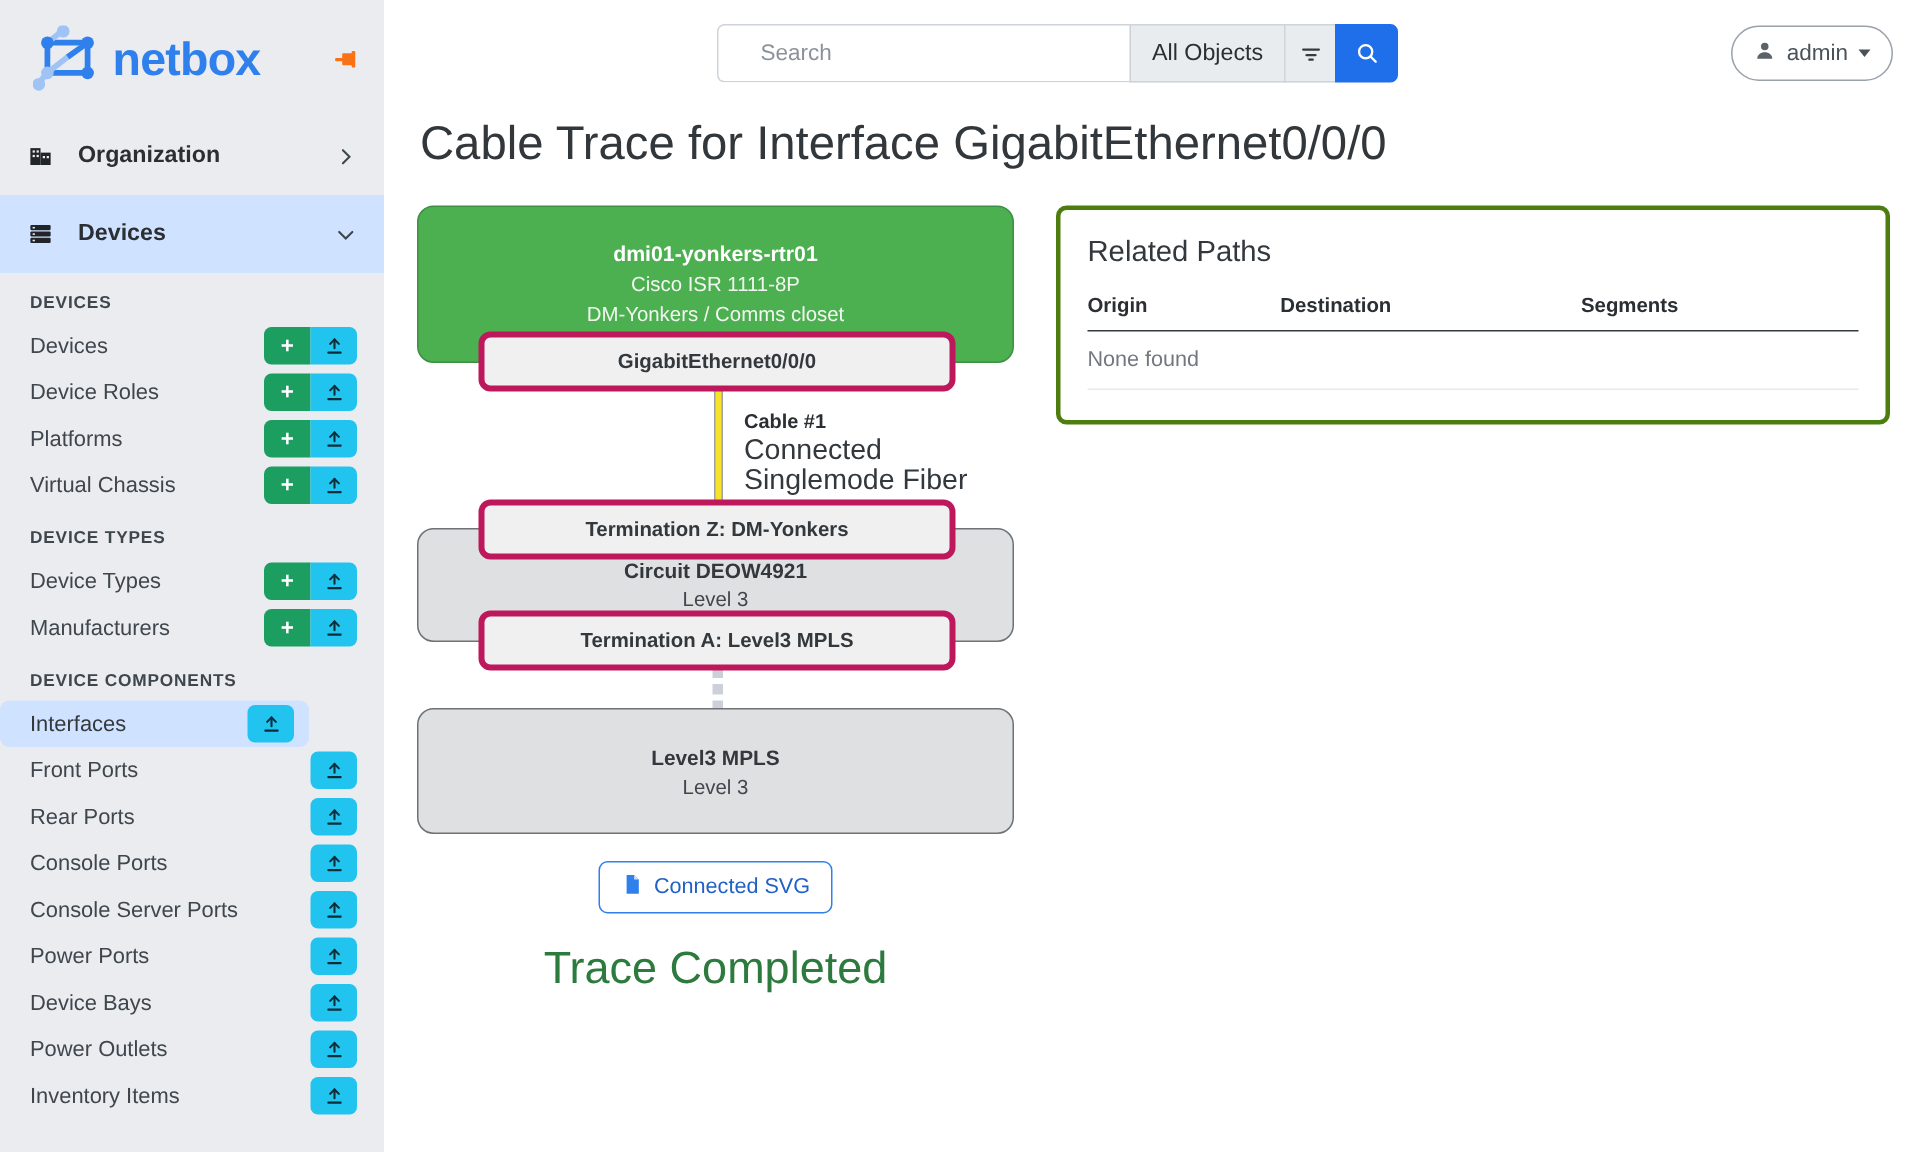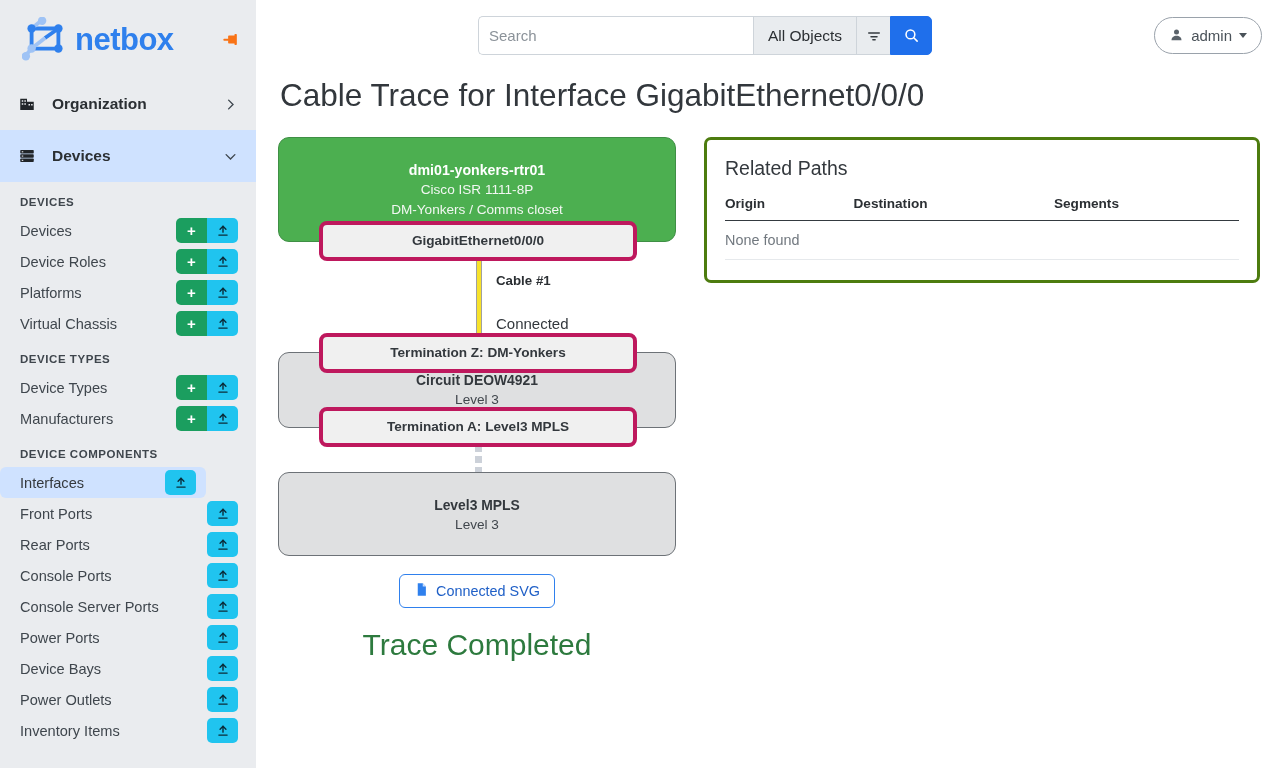--- a/index.html
+++ b/index.html
@@ -75,21 +75,21 @@
 
   .topbar {
     height: 71px; display: flex; align-items: center;
     padding: 0 18px 0 0;
   }
   .search-wrap { display: flex; align-items: stretch; height: 39px; margin: 0 auto; }
   .search-input {
     width: 275px; height: 39px;
     border: 1px solid #ced4da; border-right: none;
     border-radius: 5px 0 0 5px;
-    padding: 0 10px; font-size: 15px; color: #7f1d1d;
+    padding: 0 28px; font-size: 15px; color: #7f1d1d;
     background: #fff; outline: none;
     font-family: "Liberation Sans", sans-serif;
   }
   .search-input::placeholder { color: #8b9299; }
   .obj-select {
     display: flex; align-items: center; padding: 0 14px;
     background: #e9ecef; border: 1px solid #ced4da; border-right: none;
     font-size: 15.5px; color: #2b2f33; cursor: pointer; white-space: nowrap;
   }
   .filter-btn {
@@ -144,21 +144,21 @@
     z-index: 3;
   }
 
   .cable-seg { position: relative; height: 110px; }
   .cable-line {
     position: absolute; left: 198px; top: 0; width: 6px; height: 110px;
     background: #f7e22b; border-left: 1px solid #a0a0a0; border-right: 1px solid #a0a0a0;
   }
   .cable-labels { position: absolute; left: 218px; top: 29px; text-align: left; }
   .cable-labels .c1 { font-size: 13.3px; font-weight: 700; color: #2b2f33; line-height: 20px; }
-  .cable-labels .c2 { font-size: 15px; color: #33383d; line-height: 20px; margin-top: 23px; }
+  .cable-labels .c2 { font-size: 19px; color: #33383d; line-height: 20px; }
 
   .node-circuit {
     background: #dfe0e1; border: 1px solid #6d7277;
     height: 76px; padding-top: 17px;
   }
   .node-circuit .t1 { font-size: 13.9px; font-weight: 700; color: #33383d; line-height: 20px; }
   .node-circuit .t2 { font-size: 13.6px; color: #41474d; line-height: 20px; }
 
   .node-provider {
     background: #dfe0e1; border: 1px solid #6d7277;

